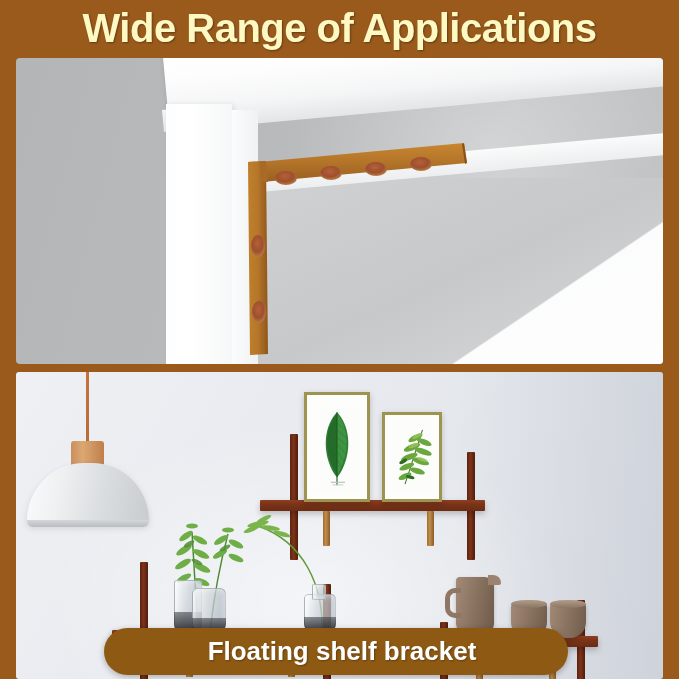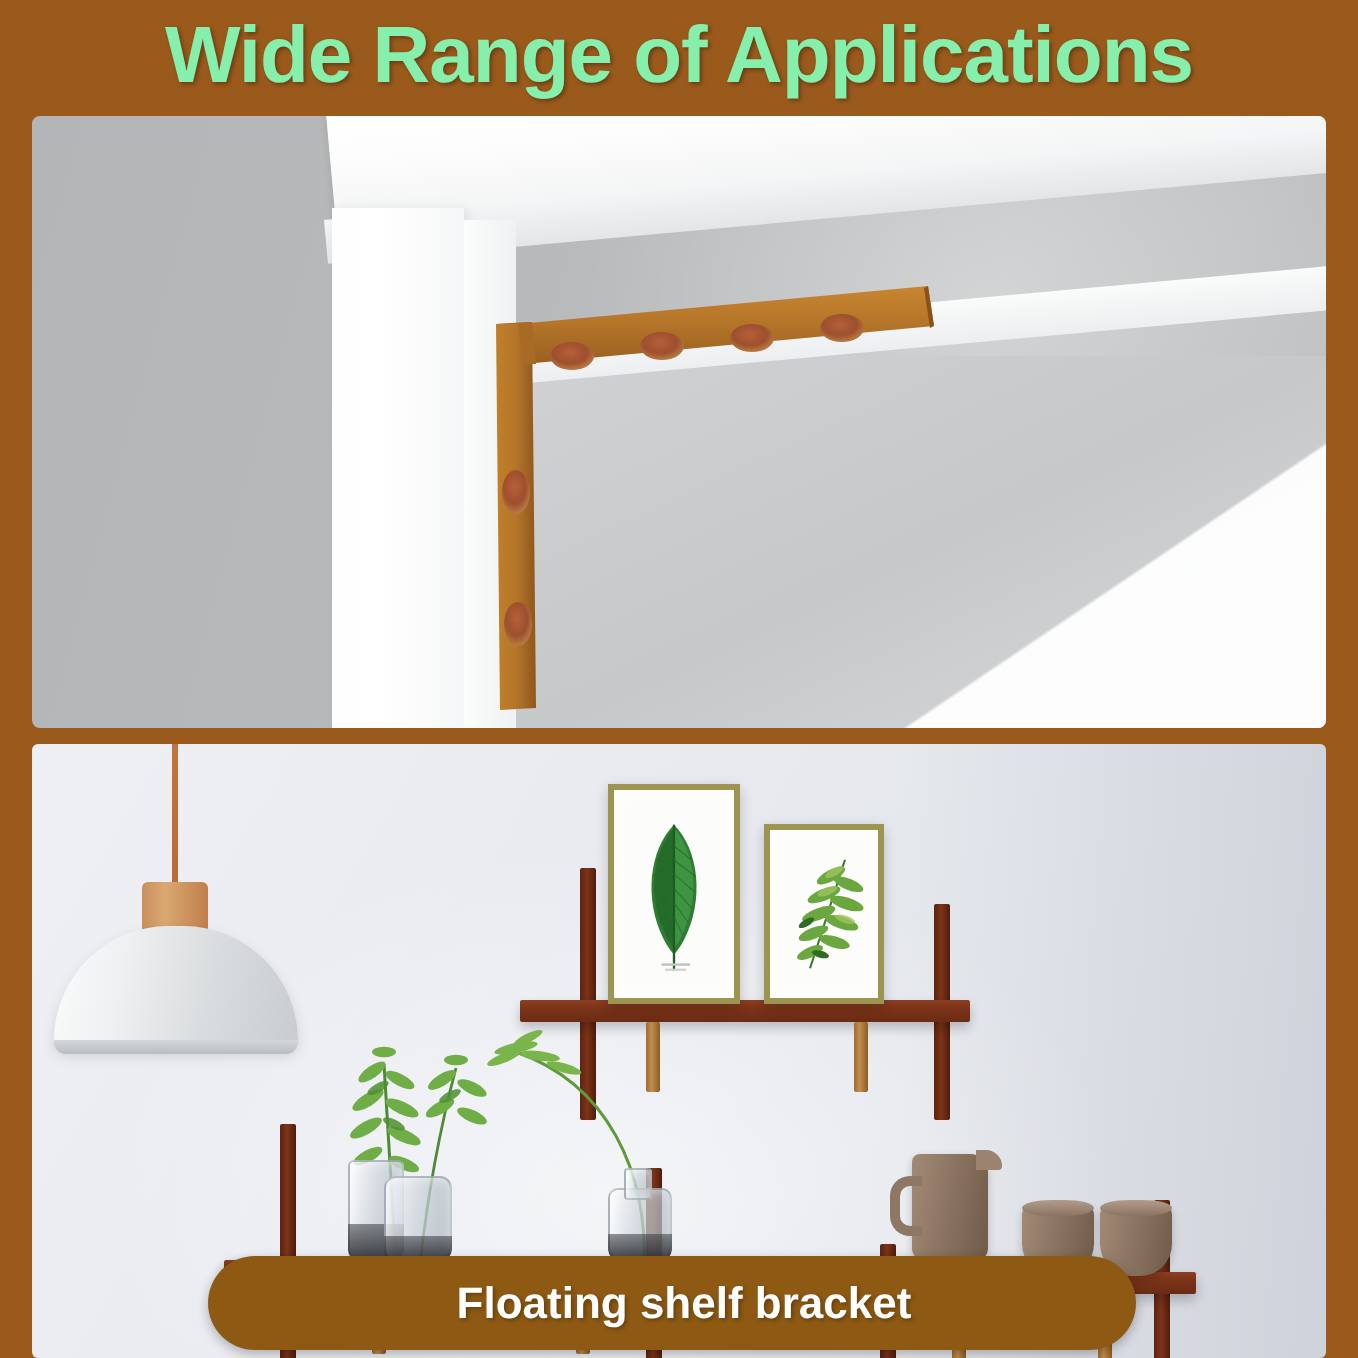--- a/index.html
+++ b/index.html
@@ -19,21 +19,21 @@
   }
 
   
   #header{
     position:absolute; left:0; top:0;
     width:679px; height:56px;
     background:#9A5A1C;
     display:flex; align-items:center; justify-content:center;
   }
   #header-title{
-    color:#86efac;
+    color:#fef9c3;
     font-size:40px;
     font-weight:bold;
     letter-spacing:-0.5px;
     text-shadow:1px 1px 2px rgba(0,0,0,.35);
     white-space:nowrap;
   }
 
   
   .panel{
     position:absolute;
@@ -121,21 +121,21 @@
   }
   .caption-pill span{
     color:#FFFFFF;
     font-weight:bold;
     white-space:nowrap;
     text-shadow:1px 1px 2px rgba(0,0,0,.30);
   }
   #pill-bottom{
     left:88px; top:256px; width:464px; height:47px;
   }
-  #pill-bottom span{ font-size:22px;margin-left:12px; }
+  #pill-bottom span{ font-size:26px;margin-left:12px; }
 
   
   #scene-shelves{
     position:absolute; inset:0;
     background:linear-gradient(120deg,#eef0f4 0%,#e9ebf0 35%,#e4e7ec 62%,#dfe2e8 100%);
   }
   #wall-glow{
     position:absolute; left:30px; bottom:-40px;
     width:520px; height:300px;
     background:radial-gradient(ellipse at 50% 60%, rgba(255,255,255,.55), rgba(255,255,255,0) 70%);

